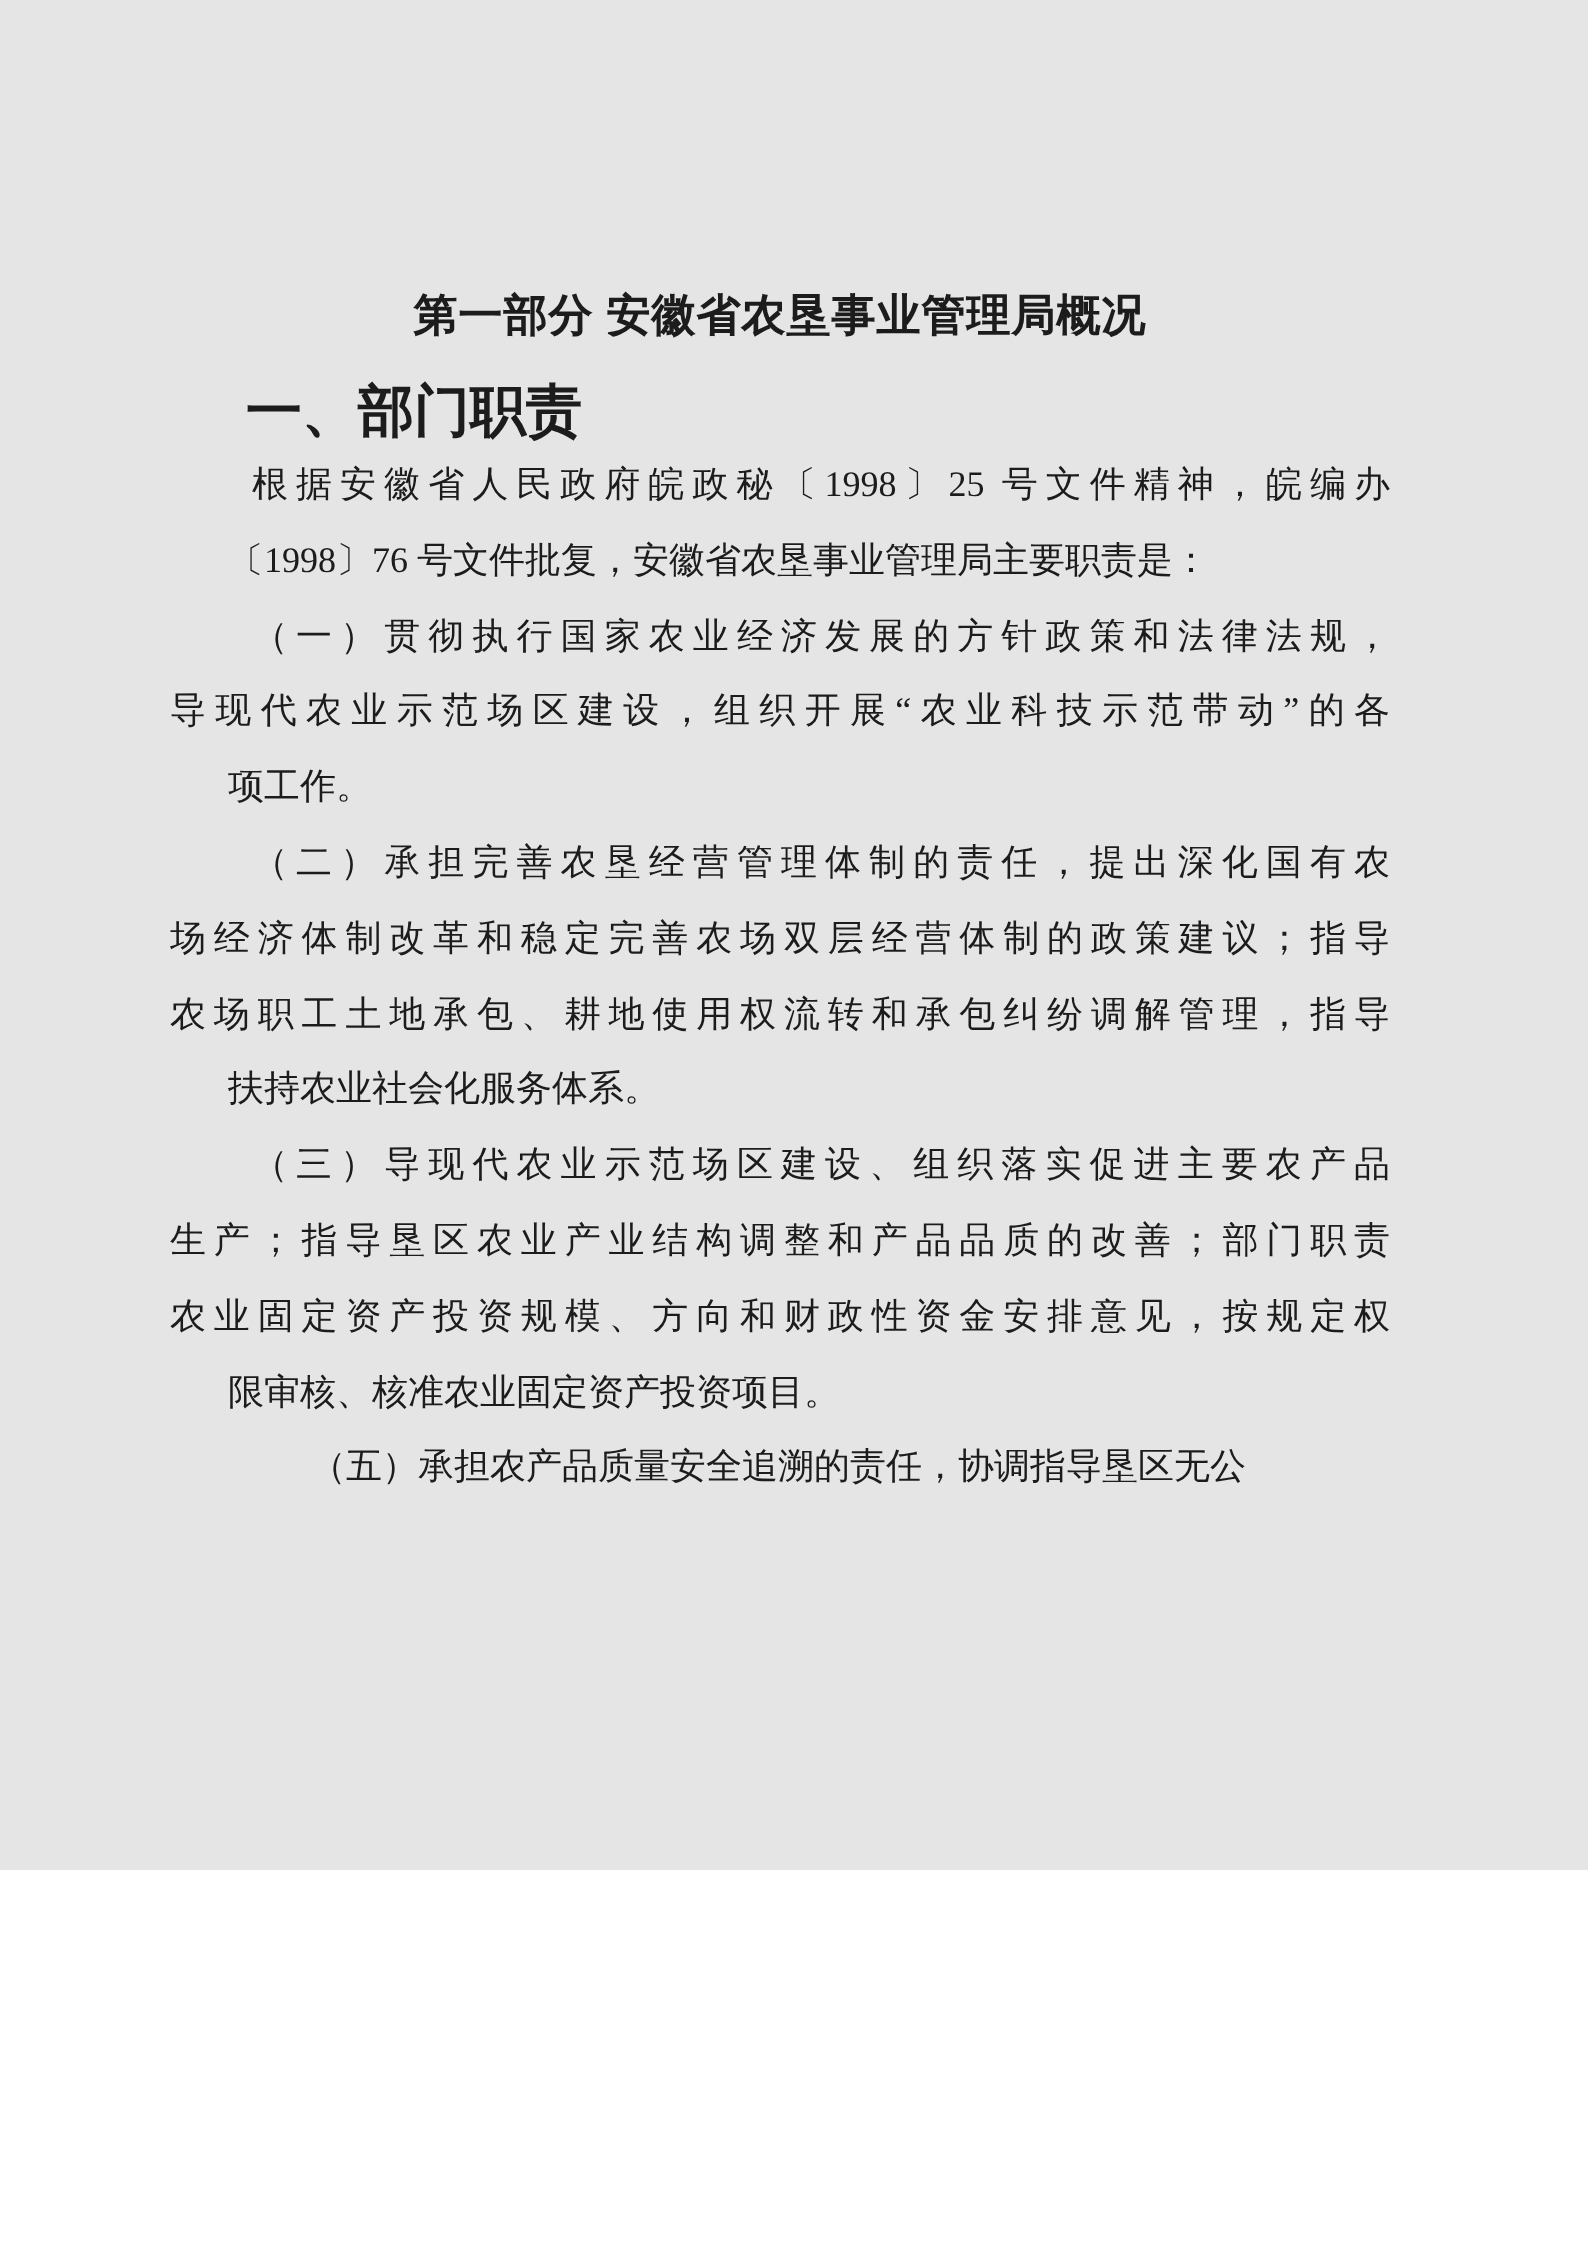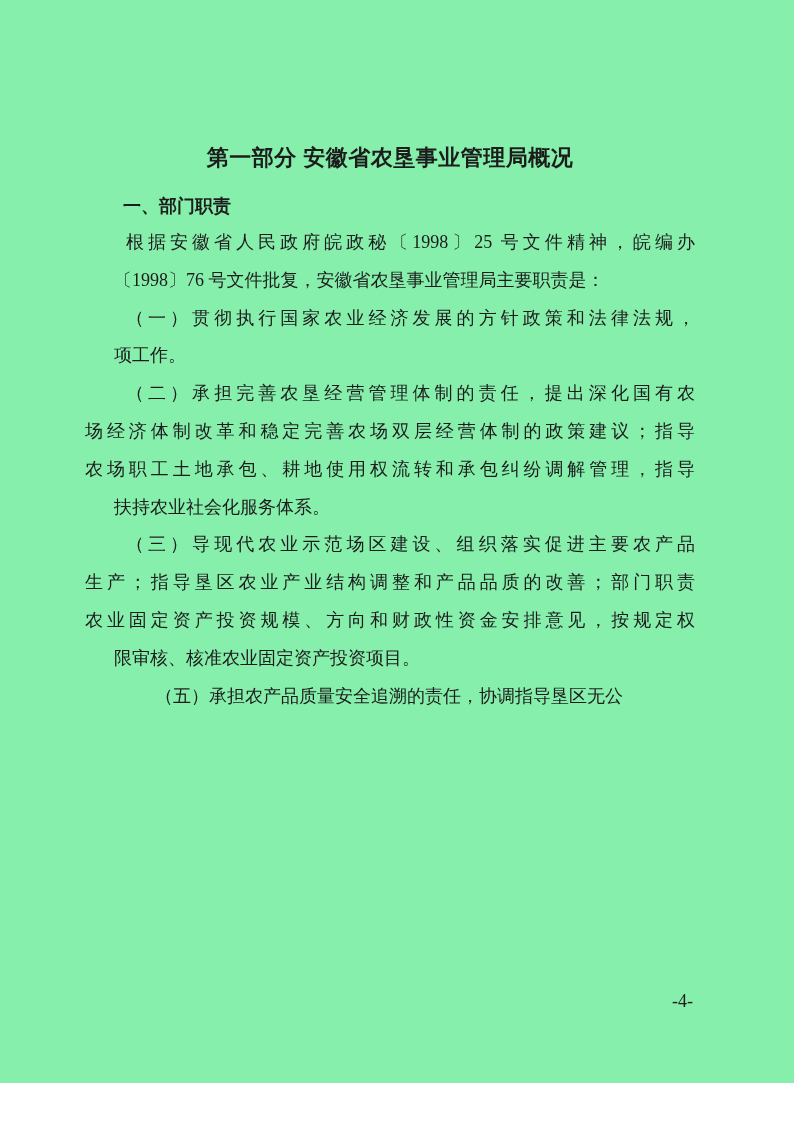--- a/index.html
+++ b/index.html
@@ -3,22 +3,22 @@
 <meta charset="utf-8">
 <style>
   html, body {
     margin: 0;
     padding: 0;
     background: #ffffff;
   }
   .page {
     position: relative;
     width: 794px;
-    height: 1083px;
-    background: #86efac;
+    height: 935px;
+    background: #e5e5e5;
     overflow: hidden;
     color: #1c1c1c;
   }
   .content {
     position: absolute;
     left: 85px;
     top: 0;
     width: 610px;
   }
   .doc-title {
@@ -27,21 +27,21 @@
     font-weight: 700;
     font-size: 22px;
     line-height: 26px;
     text-align: center;
     letter-spacing: 0.5px;
   }
   .section-heading {
     margin: 22px 0 0 0;
     font-family: "Liberation Sans", "DejaVu Sans", sans-serif;
     font-weight: 700;
-    font-size: 18px;
+    font-size: 28px;
     line-height: 26px;
     text-indent: 38px;
     text-align: left;
   }
   .doc-body {
     margin-top: 5px;
     font-family: "Liberation Serif", "DejaVu Serif", serif;
     font-size: 18px;
     line-height: 37.8px;
   }
@@ -70,20 +70,21 @@
   <div class="content">
     <h1 class="doc-title">第一部分 安徽省农垦事业管理局概况</h1>
     <h2 class="section-heading">一、部门职责</h2>
     <div class="doc-body">
         <div class="paragraph">
           <div class="line para-first">根据安徽省人民政府皖政秘〔1998〕25 号文件精神，皖编办</div>
           <div class="line para-last">〔1998〕76 号文件批复，安徽省农垦事业管理局主要职责是：</div>
         </div>
         <div class="paragraph">
           <div class="line para-first">（一）贯彻执行国家农业经济发展的方针政策和法律法规，</div>
+          <div class="line">导现代农业示范场区建设，组织开展“农业科技示范带动”的各</div>
           <div class="line para-last">项工作。</div>
         </div>
         <div class="paragraph">
           <div class="line para-first">（二）承担完善农垦经营管理体制的责任，提出深化国有农</div>
           <div class="line">场经济体制改革和稳定完善农场双层经营体制的政策建议；指导</div>
           <div class="line">农场职工土地承包、耕地使用权流转和承包纠纷调解管理，指导</div>
           <div class="line para-last">扶持农业社会化服务体系。</div>
         </div>
         <div class="paragraph">
           <div class="line para-first">（三）导现代农业示范场区建设、组织落实促进主要农产品</div>

